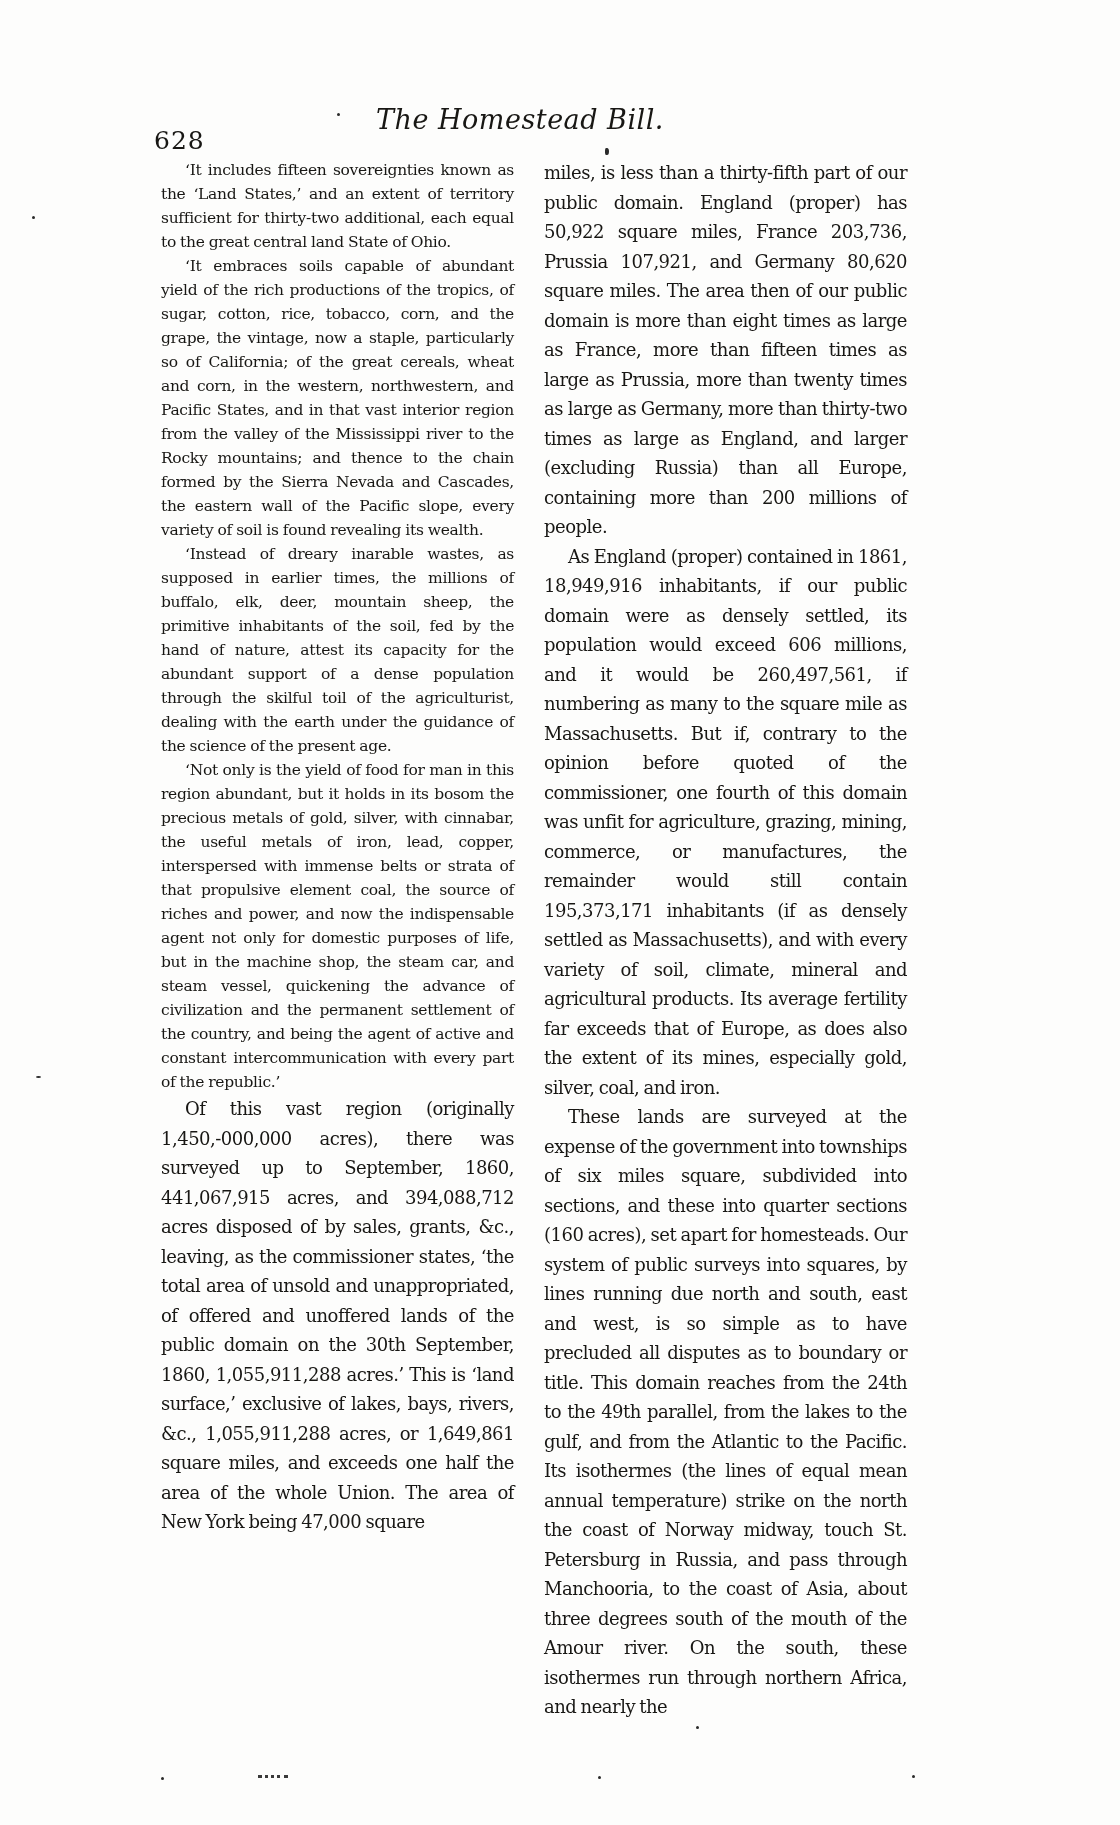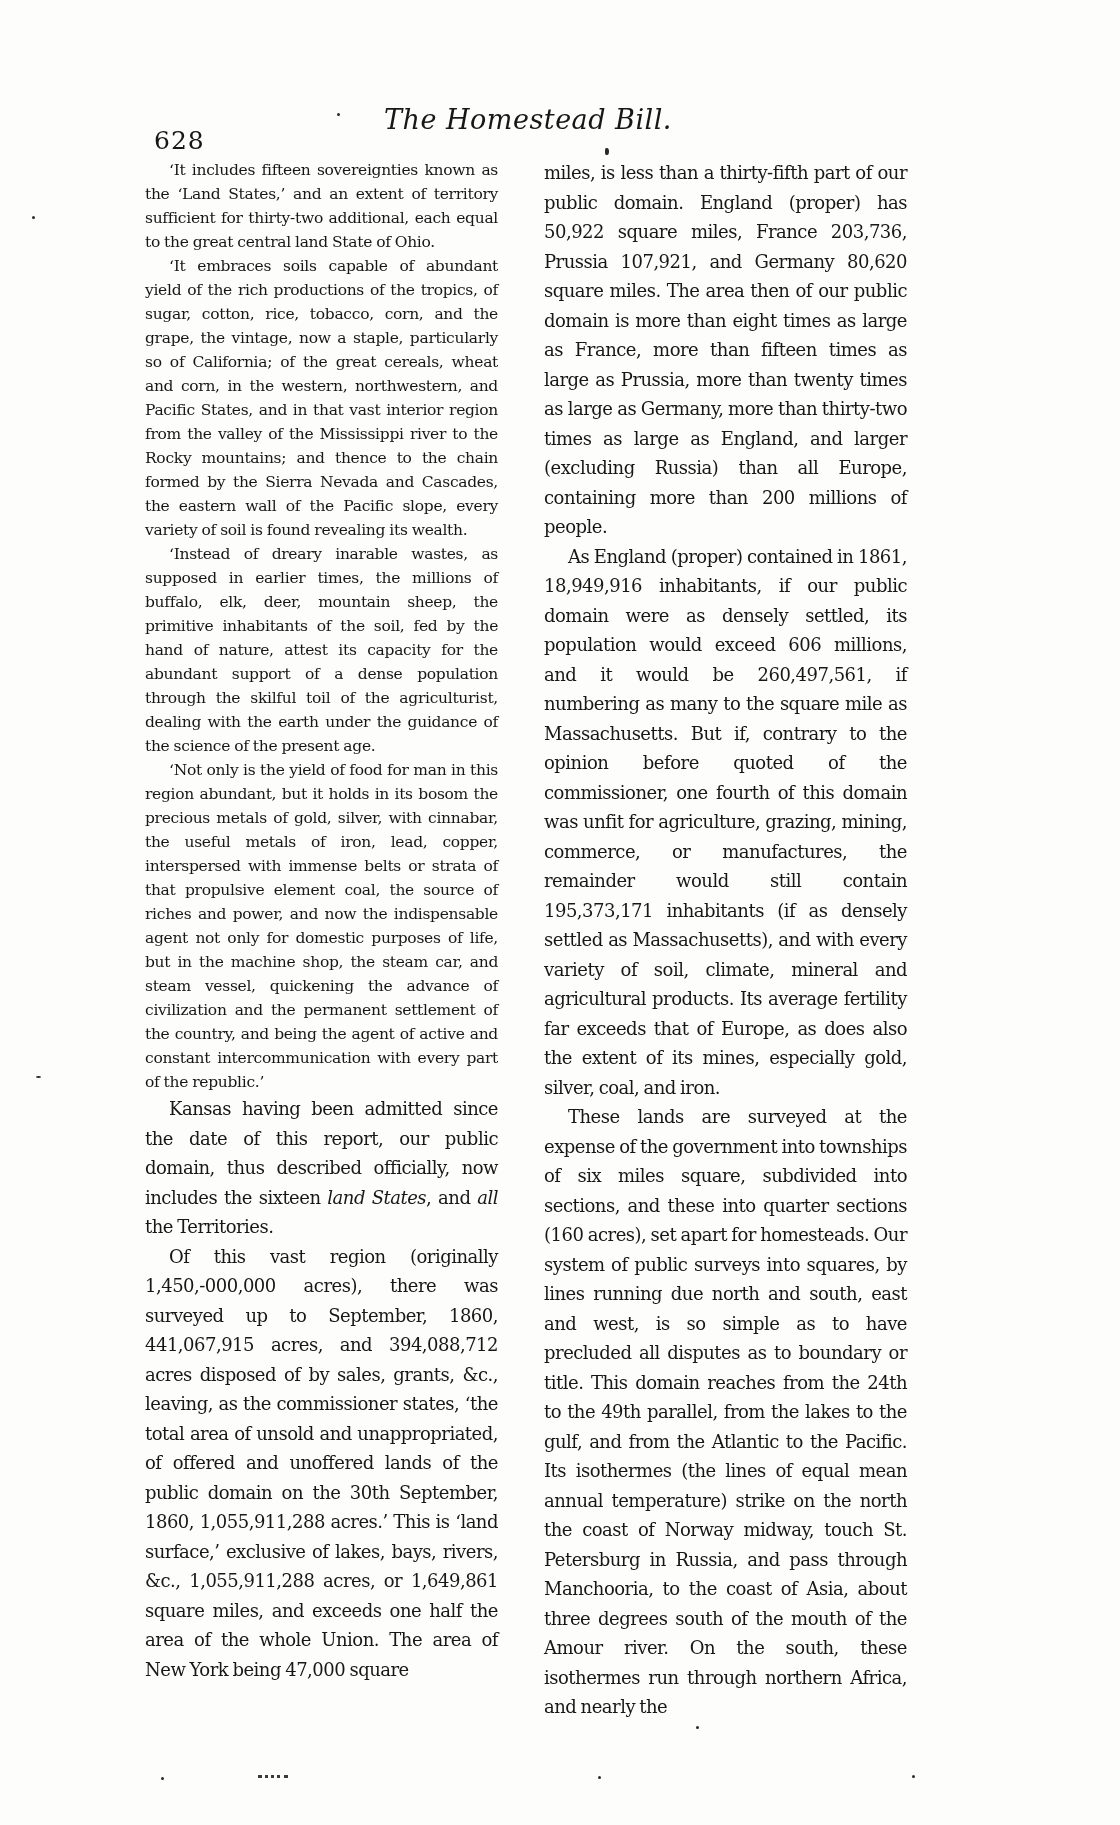--- a/index.html
+++ b/index.html
@@ -17,34 +17,34 @@
   }
   .page-number {
     position: absolute;
     left: 154px;
     top: 126px;
     font-size: 25px;
     letter-spacing: 1px;
   }
   .running-title {
     position: absolute;
-    left: 308px;
+    left: 300px;
     top: 104px;
     width: 440px;
     text-align: center;
     font-style: italic;
     font-size: 27px;
     letter-spacing: 0.5px;
   }
   .column {
     position: absolute;
     top: 158px;
     text-align: justify;
   }
-  .col-left  { left: 145px; width: 353px; }
+  .col-left  { left: 161px; width: 353px; }
   .col-right { left: 544px; width: 363px; }
   .para {
     margin: 0;
     text-indent: 24px;
   }
   .para.noindent { text-indent: 0; }
   .para.quote {
     font-size: 15.5px;
     line-height: 24px;
     letter-spacing: -0.3px;
@@ -78,21 +78,20 @@
 
 <div class="page-number">628</div>
 
 <div class="running-title">The Homestead Bill.</div>
 
 <div class="column col-left">
     <p class="para quote"><span>‘It includes fifteen sovereignties known as the ‘Land States,’ and an extent of territory sufficient for thirty-two additional, each equal to the great central land State of Ohio.</span></p>
     <p class="para quote"><span>‘It embraces soils capable of abundant yield of the rich productions of the tropics, of sugar, cotton, rice, tobacco, corn, and the grape, the vintage, now a staple, particularly so of California; of the great cereals, wheat and corn, in the western, northwestern, and Pacific States, and in that vast interior region from the valley of the Mississippi river to the Rocky mountains; and thence to the chain formed by the Sierra Nevada and Cascades, the eastern wall of the Pacific slope, every variety of soil is found revealing its wealth.</span></p>
     <p class="para quote"><span>‘Instead of dreary inarable wastes, as supposed in earlier times, the millions of buffalo, elk, deer, mountain sheep, the primitive inhabitants of the soil, fed by the hand of nature, attest its capacity for the abundant support of a dense population through the skilful toil of the agriculturist, dealing with the earth under the guidance of the science of the present age.</span></p>
     <p class="para quote"><span>‘Not only is the yield of food for man in this region abundant, but it holds in its bosom the precious metals of gold, silver, with cinnabar, the useful metals of iron, lead, copper, interspersed with immense belts or strata of that propulsive element coal, the source of riches and power, and now the indispensable agent not only for domestic purposes of life, but in the machine shop, the steam car, and steam vessel, quickening the advance of civilization and the permanent settlement of the country, and being the agent of active and constant intercommunication with every part of the republic.’</span></p>
-    <p class="para body"><span>Kansas having been admitted since the date of this report, our public domain, thus described officially, now includes the sixteen </span><i>land States</i><span>, and </span><i>all</i><span> the Territories.</span></p>
     <p class="para body"><span>Of this vast region (originally 1,450,-000,000 acres), there was surveyed up to September, 1860, 441,067,915 acres, and 394,088,712 acres disposed of by sales, grants, &amp;c., leaving, as the commissioner states, ‘the total area of unsold and unappropriated, of offered and unoffered lands of the public domain on the 30th September, 1860, 1,055,911,288 acres.’ This is ‘land surface,’ exclusive of lakes, bays, rivers, &amp;c., 1,055,911,288 acres, or 1,649,861 square miles, and exceeds one half the area of the whole Union. The area of New York being 47,000 square</span></p>
   </div>
 
 <div class="column col-right">
     <p class="para body noindent"><span>miles, is less than a thirty-fifth part of our public domain. England (proper) has 50,922 square miles, France 203,736, Prussia 107,921, and Germany 80,620 square miles. The area then of our public domain is more than eight times as large as France, more than fifteen times as large as Prussia, more than twenty times as large as Germany, more than thirty-two times as large as England, and larger (excluding Russia) than all Europe, containing more than 200 millions of people.</span></p>
     <p class="para body"><span>As England (proper) contained in 1861, 18,949,916 inhabitants, if our public domain were as densely settled, its population would exceed 606 millions, and it would be 260,497,561, if numbering as many to the square mile as Massachusetts. But if, contrary to the opinion before quoted of the commissioner, one fourth of this domain was unfit for agriculture, grazing, mining, commerce, or manufactures, the remainder would still contain 195,373,171 inhabitants (if as densely settled as Massachusetts), and with every variety of soil, climate, mineral and agricultural products. Its average fertility far exceeds that of Europe, as does also the extent of its mines, especially gold, silver, coal, and iron.</span></p>
     <p class="para body"><span>These lands are surveyed at the expense of the government into townships of six miles square, subdivided into sections, and these into quarter sections (160 acres), set apart for homesteads. Our system of public surveys into squares, by lines running due north and south, east and west, is so simple as to have precluded all disputes as to boundary or title. This domain reaches from the 24th to the 49th parallel, from the lakes to the gulf, and from the Atlantic to the Pacific. Its isothermes (the lines of equal mean annual temperature) strike on the north the coast of Norway midway, touch St. Petersburg in Russia, and pass through Manchooria, to the coast of Asia, about three degrees south of the mouth of the Amour river. On the south, these isothermes run through northern Africa, and nearly the</span></p>
   </div>
 
 <div class="speck" style="left:337px; top:113px;"></div>

